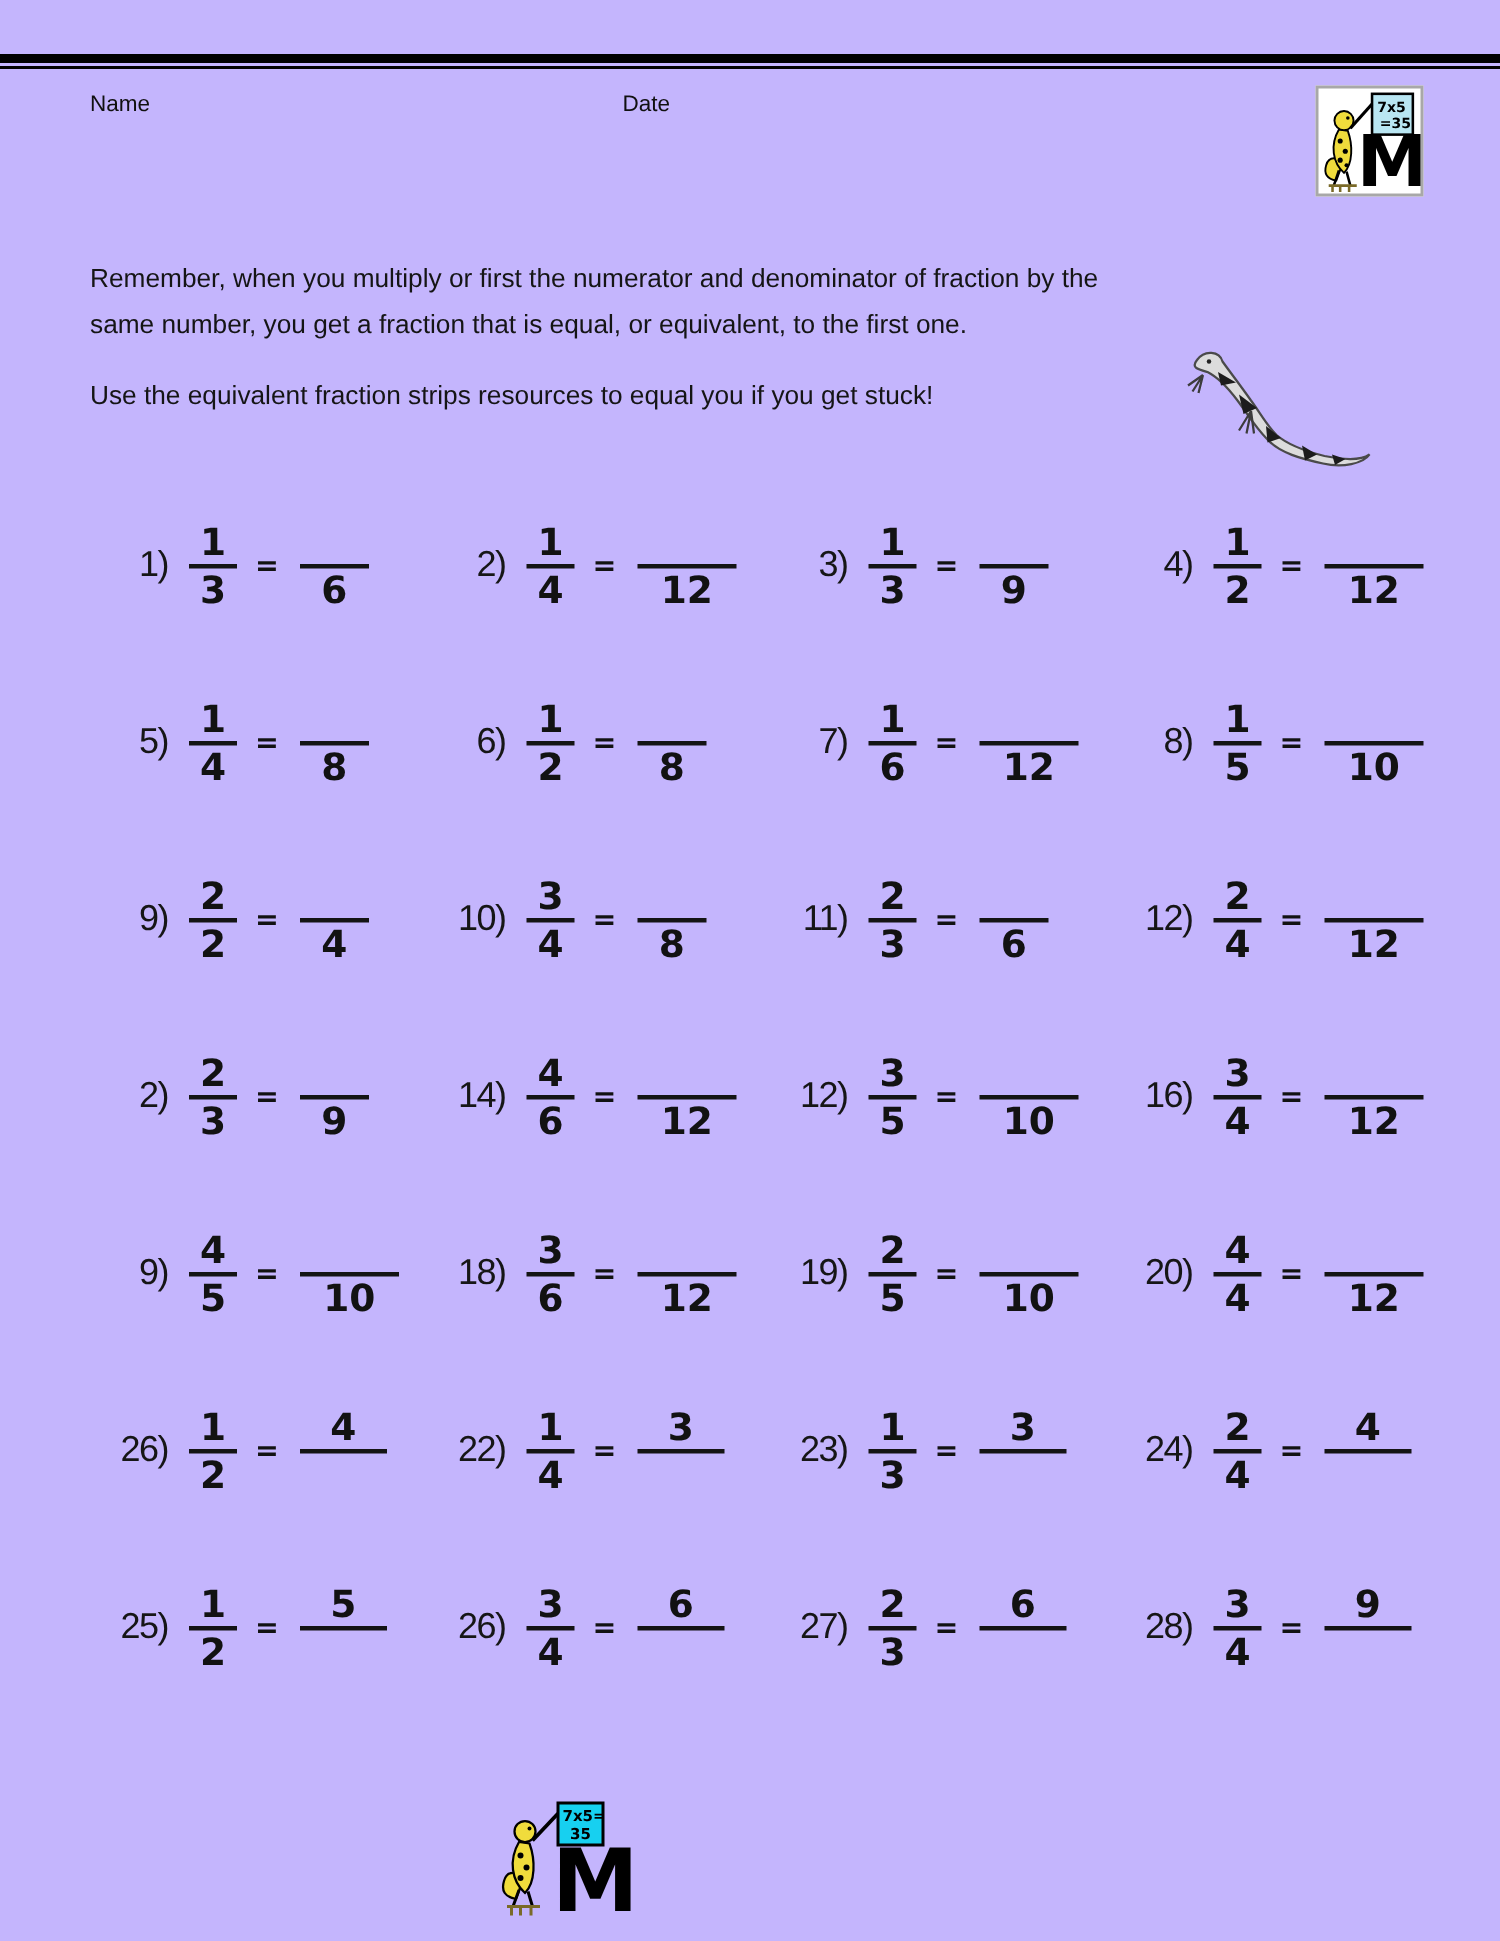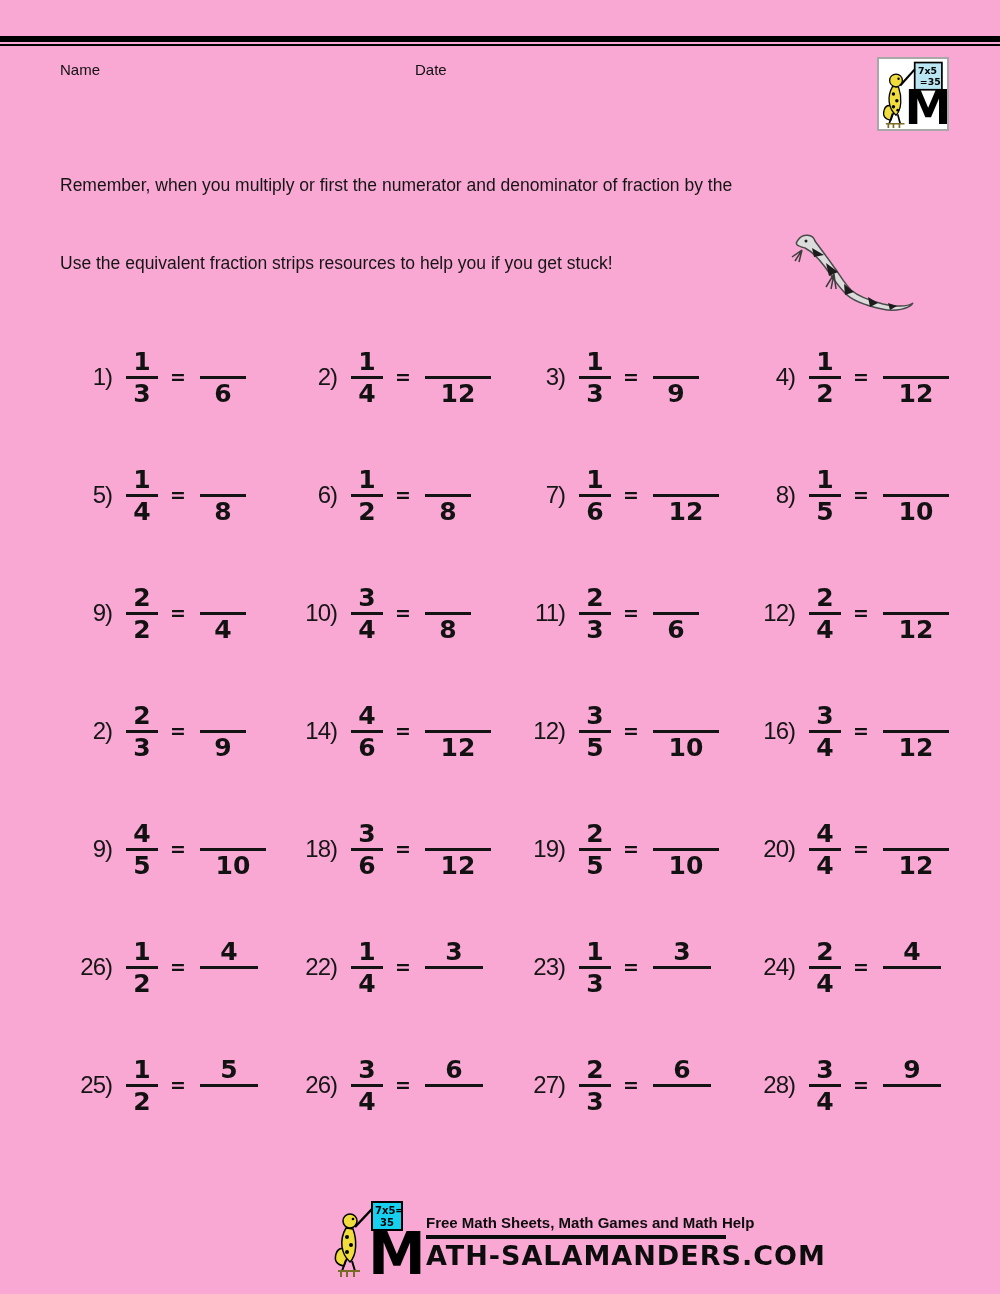--- a/index.html
+++ b/index.html
@@ -1,17 +1,17 @@
 <!DOCTYPE html>
 <html><head>
 <meta charset="utf-8">
 <style>
   html,body{margin:0;padding:0;}
   .page{
-    position:relative;width:1000px;height:1294px;background:#f9a8d4;
+    position:relative;width:1000px;height:1294px;background:#c4b5fd;
     font-family:"Liberation Sans",sans-serif;color:#111;overflow:hidden;
   }
   .rule-top-thick{position:absolute;left:0;top:36px;width:1000px;height:6px;background:#000;}
   .rule-top-thin{position:absolute;left:0;top:44px;width:1000px;height:2px;background:#000;}
   .hdr-label{position:absolute;top:61px;font-size:15px;color:#101010;}
   .hdr-name{left:60px;} .hdr-date{left:415px;}
   .logo-box{
     position:absolute;left:877px;top:57px;width:72px;height:74px;
     background:#ffffff;border:2px solid #a8a8a8;box-sizing:border-box;
   }
@@ -83,23 +83,24 @@
           <circle cx="22" cy="60" r="1.6" fill="#000"></circle>
         <path d="M16,64 L12,76 M22,65 L25,76" stroke="#000" stroke-width="2" fill="none"></path>
         <path d="M8,76 h22 M11,76 v5 M17,76 v5 M24,76 v5" stroke="#7a6a28" stroke-width="2" fill="none"></path>
       </g>
     </svg>
   </div>
 
 
   <div class="intro">
     <div>Remember, when you multiply or first the numerator and denominator of fraction by the</div>
+    <div>same number, you get a fraction that is equal, or equivalent, to the first one.</div>
   </div>
 
-  <div class="hint">Use the equivalent fraction strips resources to help you if you get stuck!</div>
+  <div class="hint">Use the equivalent fraction strips resources to equal you if you get stuck!</div>
 
   <svg class="lizard" width="145" height="92" viewBox="0 0 145 92">
     <path d="M16,10 C21,3 31,4 33,11 C38,18 45,27 52,37 C58,45 62,53 69,60
              C77,67 89,71 101,74 C111,76 124,78 131,73 C127,79 113,82 100,79
              C86,76 71,72 63,63 C55,55 49,45 43,37 C37,29 29,21 23,18 C16,16 12,15 16,10 Z" fill="#dcdcdc" stroke="#4a4a4a" stroke-width="1.5"></path>
     <circle cx="24" cy="11" r="1.5" fill="#222"></circle>
     <path d="M30,18 l12,7 l-10,2 z" fill="#1c1c1c"></path>
     <path d="M44,33 l12,9 l-9,4 z" fill="#1c1c1c"></path>
     <path d="M62,54 l10,8 l-9,3 z" fill="#1c1c1c"></path>
     <path d="M86,67 l10,6 l-8,4 z" fill="#1c1c1c"></path>
@@ -515,20 +516,15 @@
           <circle cx="19" cy="45" r="2" fill="#000"></circle>
         <circle cx="15" cy="52" r="2" fill="#000"></circle>
         <path d="M14,60 L10,71 M20,61 L23,71" stroke="#000" stroke-width="2" fill="none"></path>
         <path d="M6,71 h22 M9,71 v6 M15,71 v6 M22,71 v6" stroke="#7a6a28" stroke-width="2" fill="none"></path>
       </g>
       <rect x="40" y="2" width="30" height="28" fill="#17d0f0" stroke="#000" stroke-width="2"></rect>
       <text id="logoBotL1" x="43" y="14" font-family="DejaVu Sans,sans-serif" font-size="10" font-weight="bold" fill="#000">7x5=</text>
       <text id="logoBotL2" x="48" y="26" font-family="DejaVu Sans,sans-serif" font-size="10" font-weight="bold" fill="#000">35</text>
       <text x="36" y="74" font-family="DejaVu Sans,sans-serif" font-size="58" font-weight="bold" fill="#000">M</text>
     </svg>
-    <div class="footer-text">
-      <div class="tagline">Free Math Sheets, Math Games and Math Help</div>
-      <div class="footer-rule"></div>
-      <div class="site-name">ATH-SALAMANDERS.COM</div>
-    </div>
   </div>
 
 </div>
 
 </body></html>

